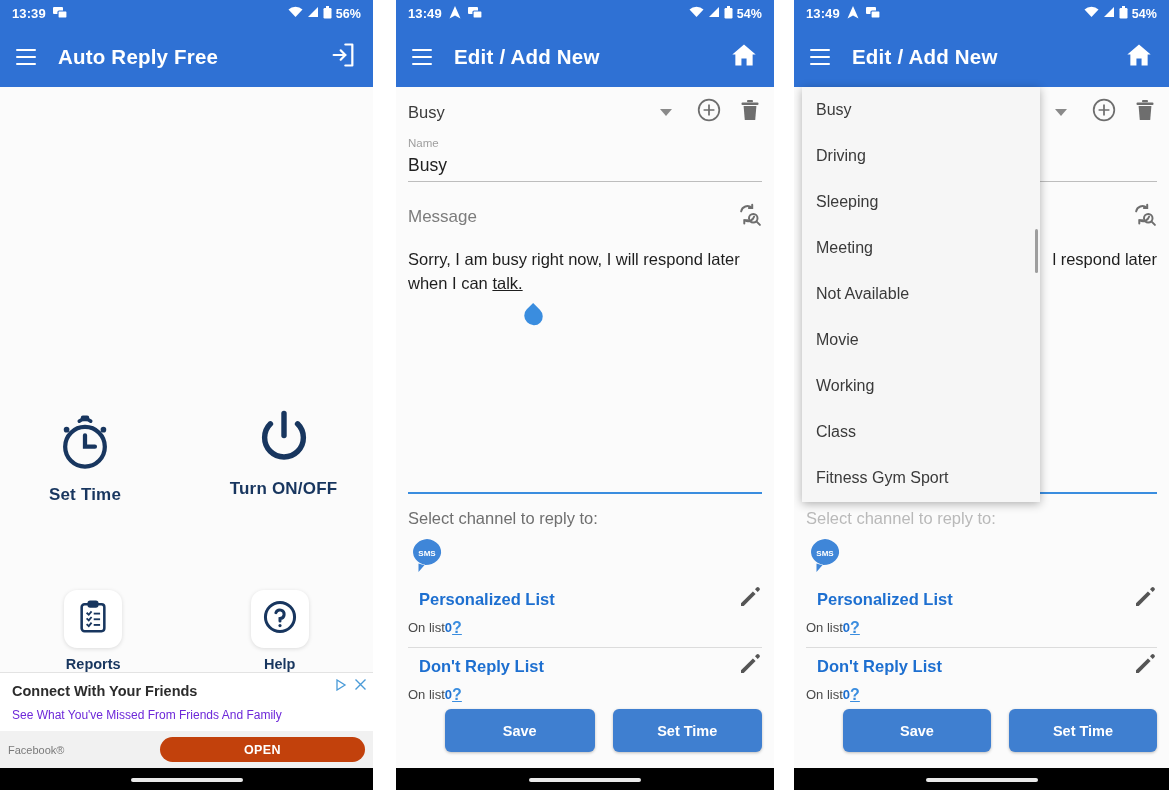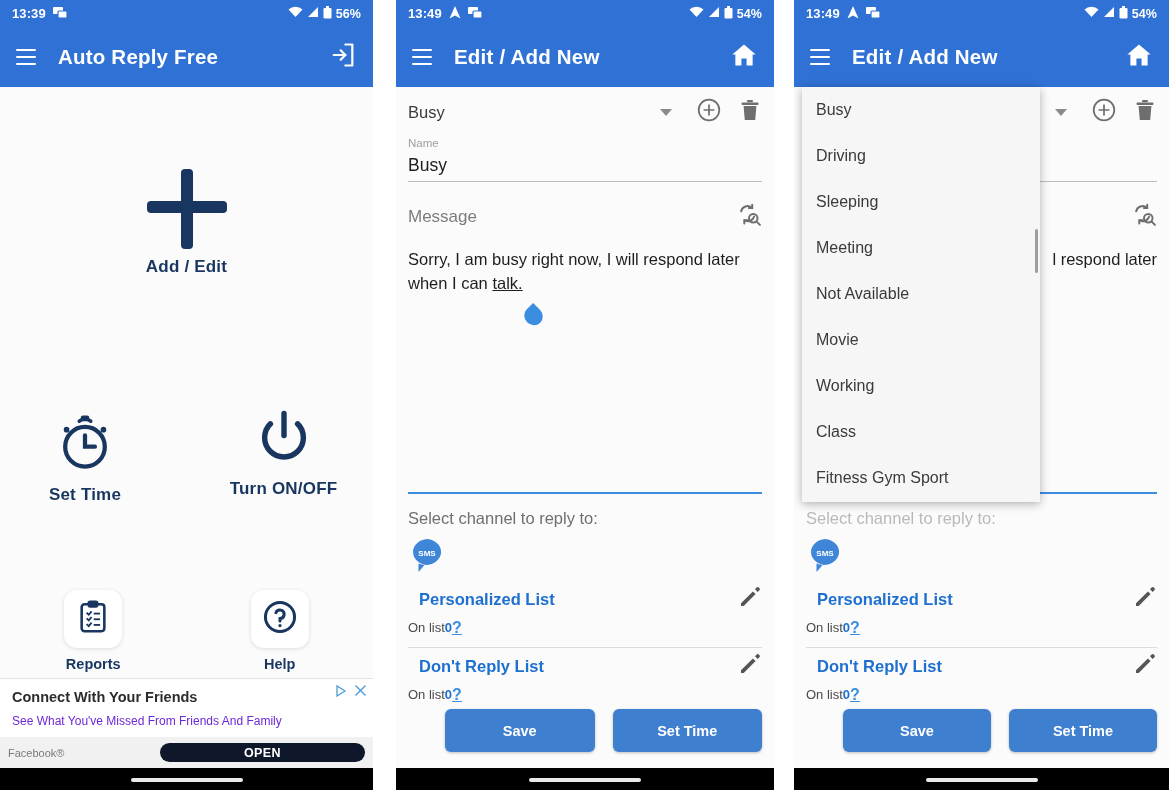--- a/index.html
+++ b/index.html
@@ -64,21 +64,21 @@
 
   
   .ad { position:absolute; left:0; bottom:22px; width:100%; background:#ffffff; border-top:1px solid #e3e3e3; }
   .ad-top { padding: 10px 12px 9px 12px; position:relative; }
   .ad-title { font-size:14.5px; color:#2c2c2c; font-weight:600; }
   .ad-sub { font-size:12px; color:#6d28d9; margin-top:9px; }
   .ad-badges { position:absolute; right:6px; top:4px; display:flex; gap:4px; align-items:center; }
   .ad-bottom { background:#f1f1f1; padding:6px 8px; display:flex; align-items:center;text-align:center; }
   .ad-brand { font-size:11px; color:#7a7a7a; }
   .ad-open {
-    margin-left:auto; width:205px; height:19px; border-radius:13px; background:#0f172a;
+    margin-left:auto; width:205px; height:25px; border-radius:13px; background:#c2410c;
     color:#fff; font-size:12.5px; font-weight:bold; display:flex; align-items:center; justify-content:center;
     letter-spacing:.4px;
   }
   .navbar-black { position:absolute; left:0; bottom:0; width:100%; height:22px; background:#000; }
   .navbar-pill { position:absolute; left:50%; transform:translateX(-50%); bottom:8px; width:112px; height:4px; background:#e9e9e9; border-radius:2px; }
 
   
   .edit-pad { padding: 0 12px; }
   .row-select { display:flex; align-items:center; height:46px; padding: 4px 0 0 0; }
   .sel-value { font-size:16.5px; color:#3c3c3c; }
@@ -185,24 +185,20 @@
             <path d="M4 12 L14 12"></path>
               <path d="M10 8 L14 12 L10 16"></path>
           </svg>
         </span>
       </div>
     </div>
 
     <div class="appbody">
       <div class="home-grid">
 
-        <div class="tile" id="tile-add">
-          <div class="plus-icon"></div>
-          <div class="tile-label">Add / Edit</div>
-        </div>
 
         <div class="tile" id="tile-settime">
           <div>
             <svg width="68" height="68" viewBox="0 0 48 48" fill="none" stroke="#18365f" stroke-width="3" stroke-linecap="round">
               <circle cx="24" cy="28" r="14"></circle>
               <path d="M24 20 L24 28 L31 28"></path>
               <rect x="21" y="6" width="6" height="4" rx="1.5" fill="#18365f" stroke="none"></rect>
               <path d="M20 10 A6 6 0 0 1 28 10" stroke-width="2.6"></path>
               <circle cx="11" cy="16" r="2" fill="#18365f" stroke="none"></circle>
               <circle cx="37" cy="16" r="2" fill="#18365f" stroke="none"></circle>

